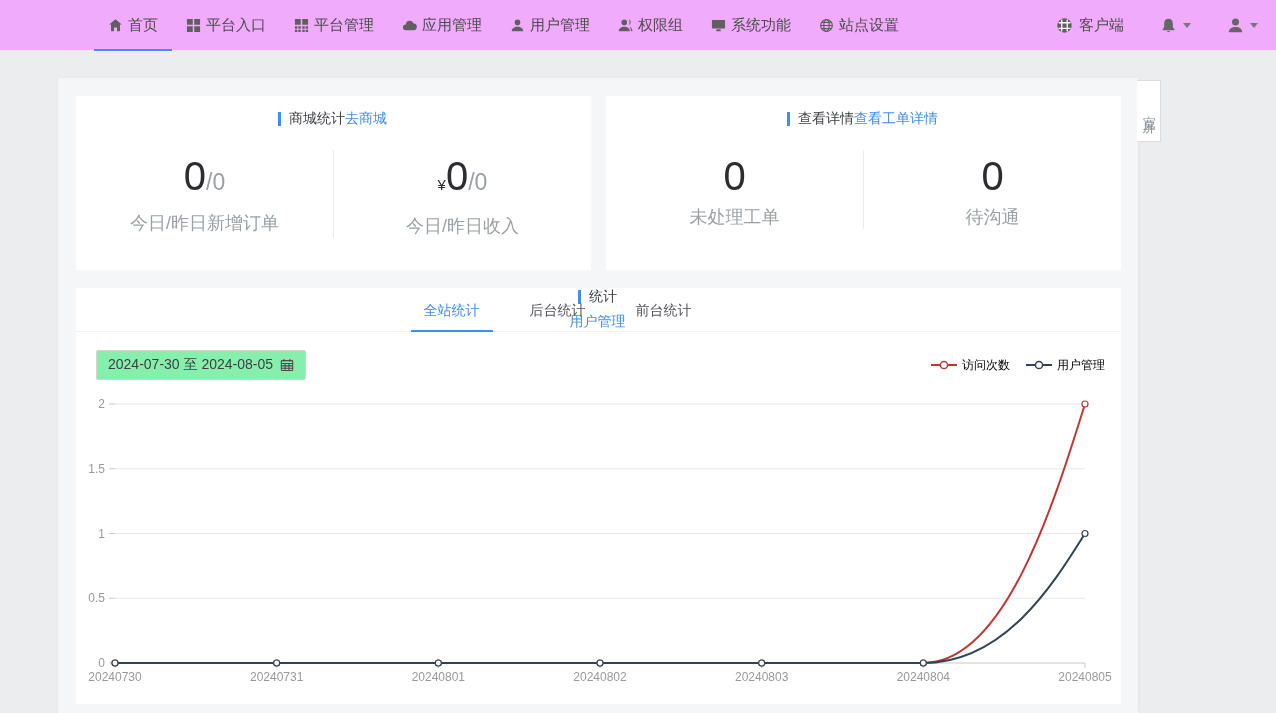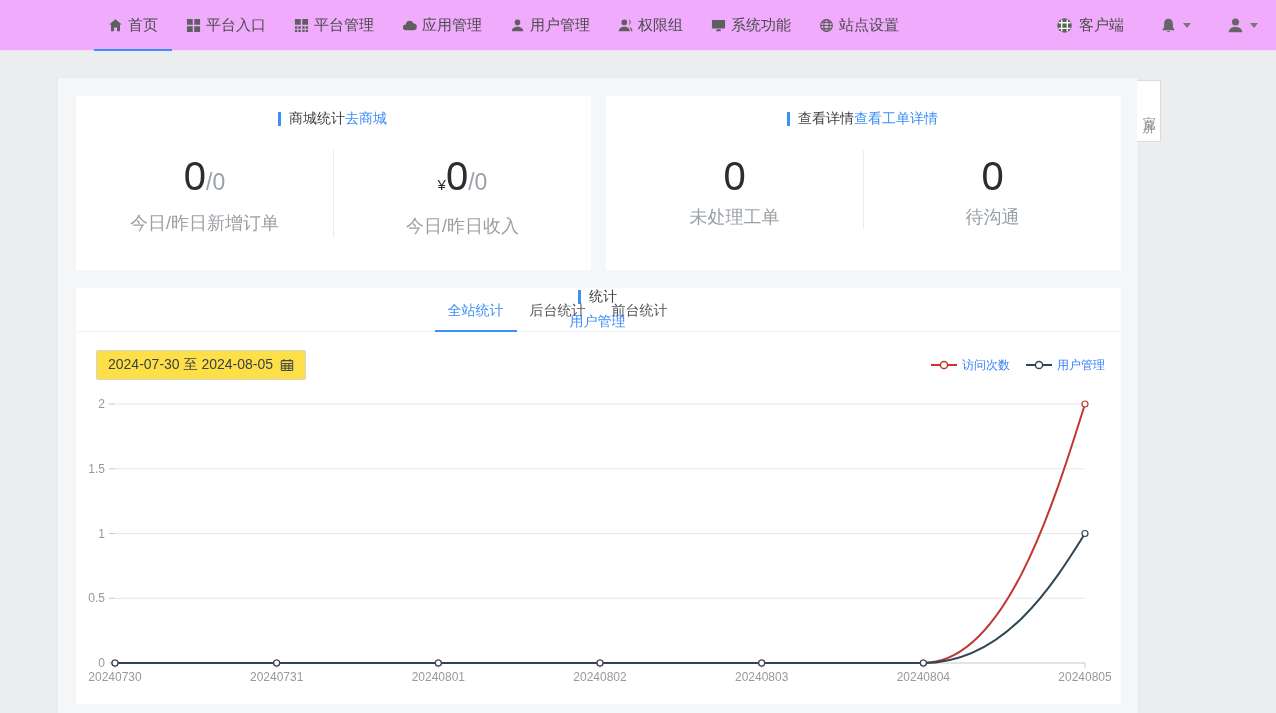--- a/index.html
+++ b/index.html
@@ -43,30 +43,30 @@
   .stat-cell { flex:1; text-align:center; position:relative; padding-top:4px; }
   .stat-cell + .stat-cell { border-left:1px solid #ebebeb; }
   .big-num { font-size:40px; color:#2b2d31; line-height:44px; }
   .big-num .pre { font-size:15px; color:#2b2d31; }
   .big-num .suf { font-size:23px; color:#9aa0a6; }
   .stat-label { margin-top:7px; font-size:18px; color:#9aa0a6; }
 
   
   .stats-head { position:relative; height:44px; border-bottom:1px solid #f0f2f5; display:flex;
                 align-items:center; justify-content:space-between; padding:0 16px 0 14px;flex-direction:column; }
-  .tabs { position:absolute; left:calc(50% - 41px); transform:translateX(-50%); top:0; height:44px; display:flex; }
+  .tabs { position:absolute; left:calc(50% - 41px); transform:translateX(-50%); top:0; height:44px; display:flex;gap:24px; }
   .tab { padding:0 13px; height:44px; line-height:44px; font-size:14px; color:#51545a; cursor:pointer; }
   .tab.active { color:#3e8ef7; border-bottom:2px solid #3e8ef7; }
 
   .controls { display:flex; align-items:center; justify-content:space-between; padding:18px 16px 0 20px; }
   .date-box { display:flex; align-items:center; gap:7px; border:1px solid #d4d4d4; border-radius:2px;
-              background:#fde047; padding:5px 11px; font-size:14px; color:#3c3f44; cursor:pointer; }
+              background:#86efac; padding:5px 11px; font-size:14px; color:#3c3f44; cursor:pointer; }
   .date-box .ic { width:14px; height:14px; color:#4a4a4a; }
   .legend { display:flex; align-items:center; gap:16px; }
-  .legend-item { display:flex; align-items:center; gap:5px; font-size:12px; color:#3b82f6; cursor:pointer; }
+  .legend-item { display:flex; align-items:center; gap:5px; font-size:12px; color:#000000; cursor:pointer; }
 
   .chart-wrap { position:absolute; left:0; top:100px; width:1045px; height:312px; }
   .chart-wrap svg { display:block; }
 </style>
 </head>
 <body>
 
 <div class="topbar">
   <ul class="nav">
     <li class="nav-item active">

